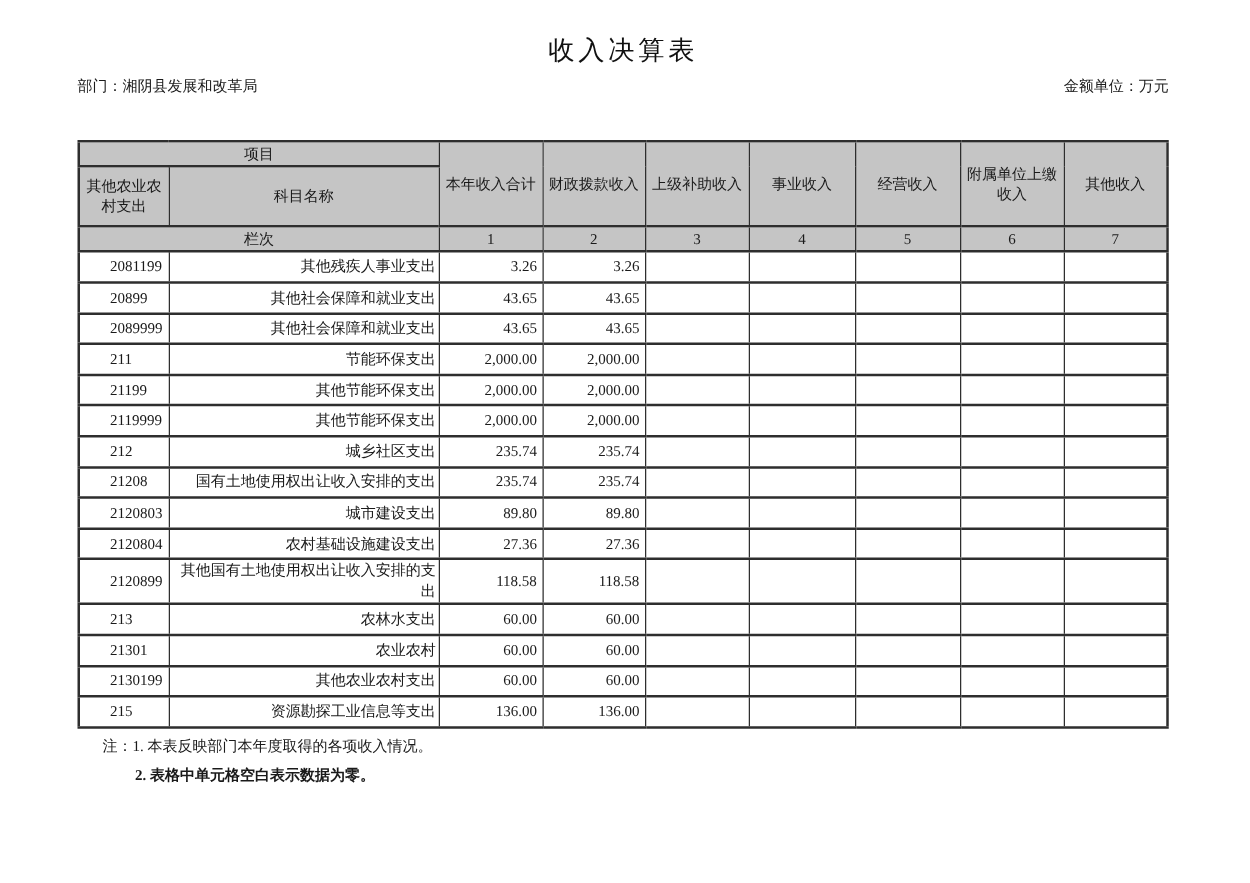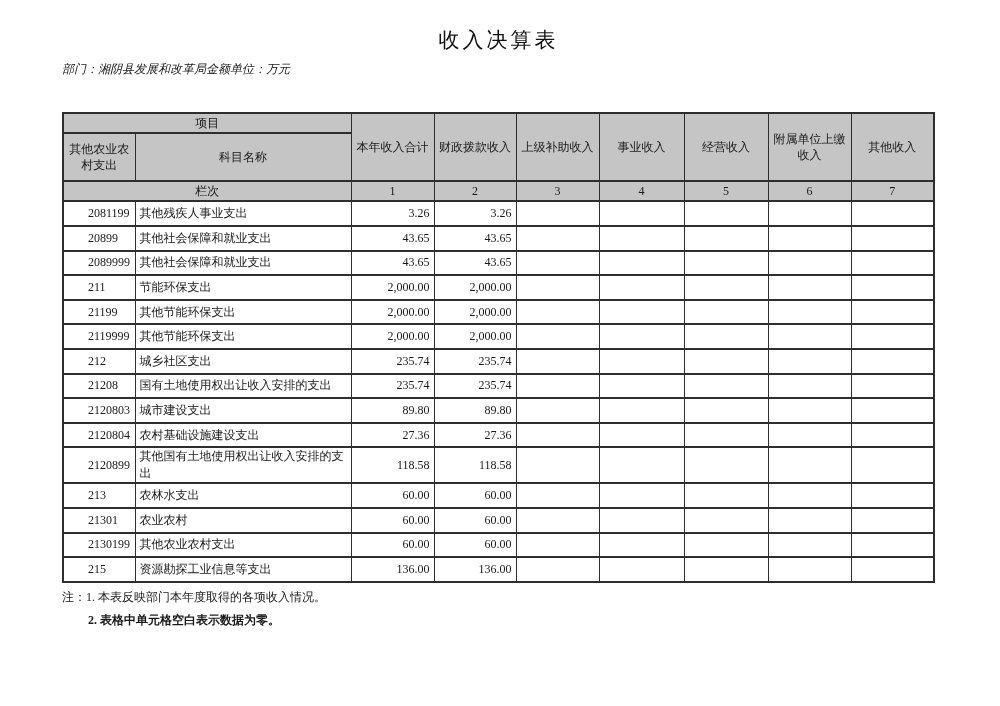--- a/index.html
+++ b/index.html
@@ -21,24 +21,24 @@
     letter-spacing: 3px;
     color: #111;
   }
   .table-code {
     text-align: right;
     font-size: 12px;
     margin-top: 11px;
   }
   .meta-row {
     display: flex;
+    justify-content: space-between;
     font-size: 12px;
     margin-top: 7px;
     margin-bottom: 3px;
-    font-style: italic;
   }
 
   table {
     border-collapse: collapse;
     table-layout: fixed;
     width: 871px;
     border: 2px solid #2e2e2e;
     margin-top: 34px;
   }
   th, td {
@@ -56,24 +56,24 @@
     padding: 1px 2px;
     line-height: 1.35;
   }
   tr.h-row1 { height: 20px; }
   tr.h-row2 { height: 48px; }
   tr.h-row3 { height: 18px; }
   tr.h-row3 th { font-size: 12px; }
   tbody tr { height: 24.6px; }
   tbody td { background: #ffffff; vertical-align: middle; }
   td.code { text-align: left; padding-left: 24px; }
-  td.name { text-align: left; padding-left: 4px; padding-right: 2px; }
+  td.name { text-align: right; padding-left: 4px; padding-right: 2px; }
   td.num  { text-align: right; padding-right: 4px; }
 
-  .notes { font-size: 12px; margin-top: 7px; line-height: 1.2; }
+  .notes { font-size: 12px; margin-top: 7px; line-height: 1.2; margin-left: 20px; }
   .notes .note-line { margin-bottom: 9px; }
   .notes .note-indent { padding-left: 26px; font-weight: bold; }
 </style>
 </head>
 <body>
 
 <div class="page">
   <div class="content">
 
     <h1 class="title">收入决算表</h1>

